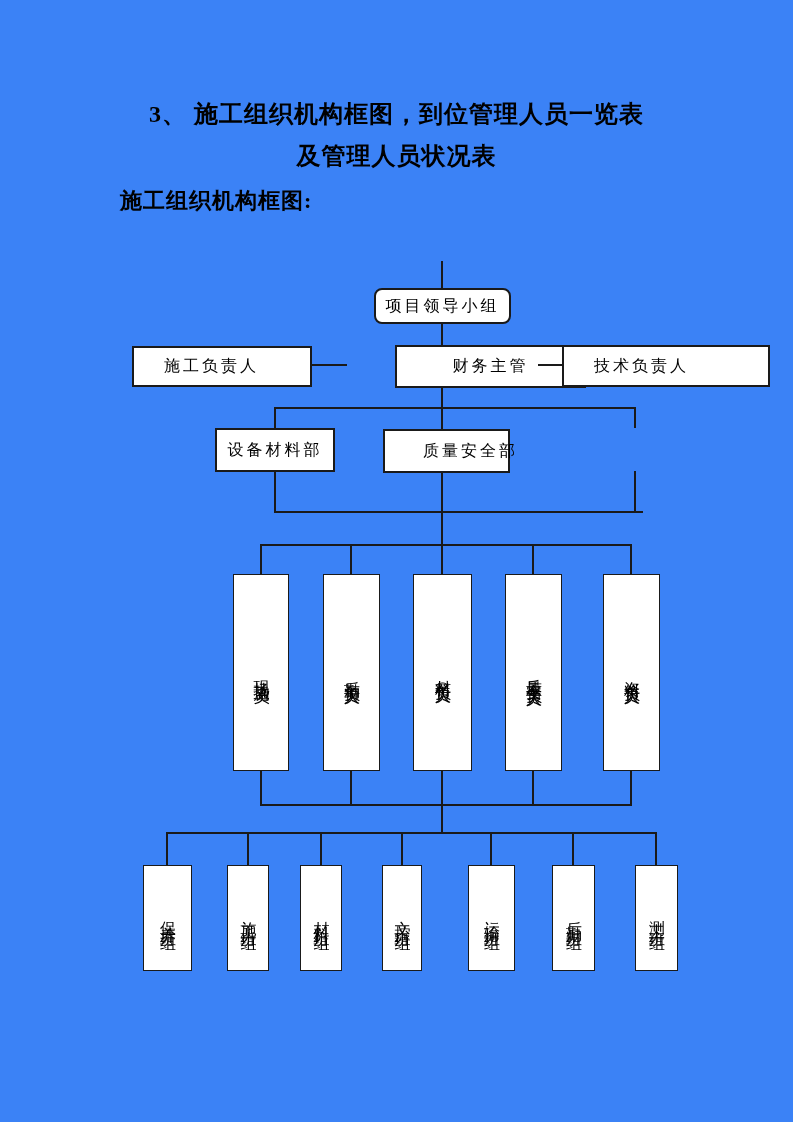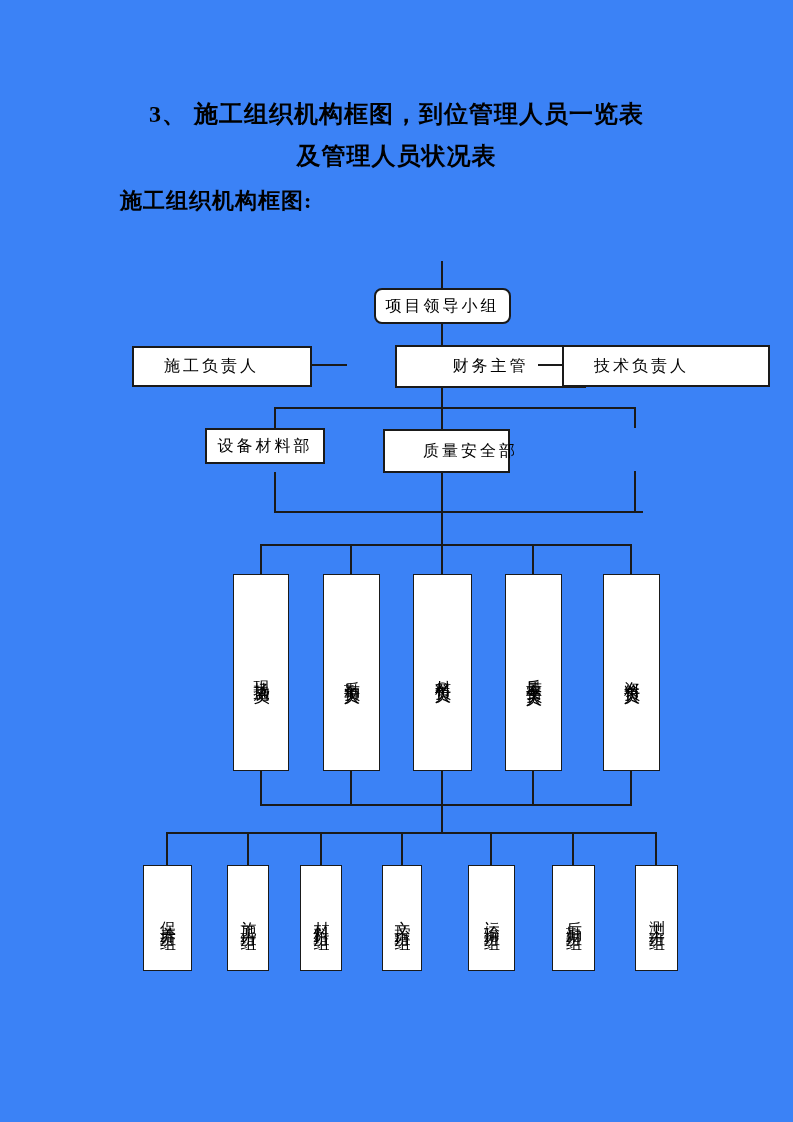--- a/index.html
+++ b/index.html
@@ -74,21 +74,21 @@
 
   <div class="chart">
 
 
     <div class="box" style="left:374px; top:288px; width:137px; height:36px;border-radius:8px;">项目领导小组</div>
 
     <div class="box left-text" style="left:132px; top:346px; width:180px; height:41px;">施工负责人</div>
     <div class="box" style="left:347px; top:345px; width:191px; height:43px;margin-left:48px;">财务主管</div>
     <div class="box left-text" style="left:562px; top:345px; width:208px; height:42px;">技术负责人</div>
 
-    <div class="box" style="left:205px; top:428px; width:120px; height:36px;">设备材料部</div>
+    <div class="box" style="left:215px; top:428px; width:120px; height:44px;">设备材料部</div>
     <div class="box" style="left:383px; top:429px; width:127px; height:44px;padding-left:48px;">质量安全部</div>
 
     <div class="vbox" style="left:233px; top:574px; width:56px; height:197px;">现场施工员</div>
     <div class="vbox" style="left:323px; top:574px; width:57px; height:197px;">后勤负责人</div>
     <div class="vbox" style="left:413px; top:574px; width:59px; height:197px;">材料负责人（</div>
     <div class="vbox" style="left:505px; top:574px; width:57px; height:197px;">质量安全负责人</div>
     <div class="vbox" style="left:603px; top:574px; width:57px; height:197px;">资料负责人</div>
 
     <div class="vbox team" style="left:143px; top:865px; width:49px; height:106px;">保养班组</div>
     <div class="vbox team" style="left:227px; top:865px; width:42px; height:106px;">施工班组</div>

